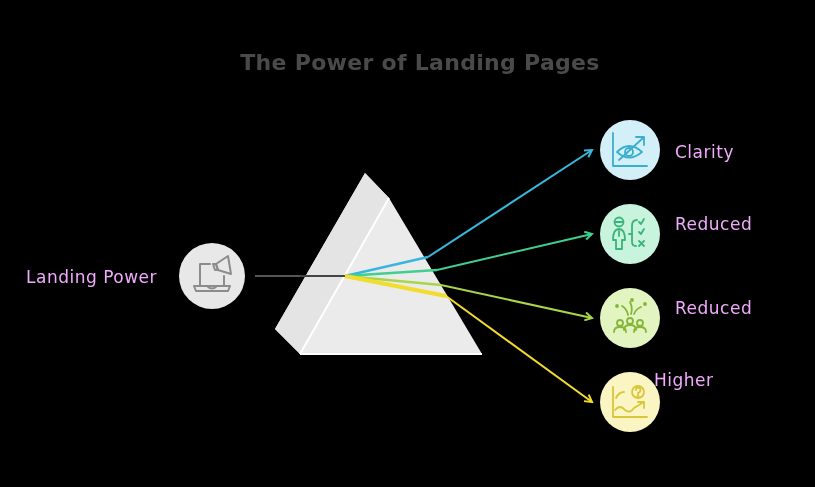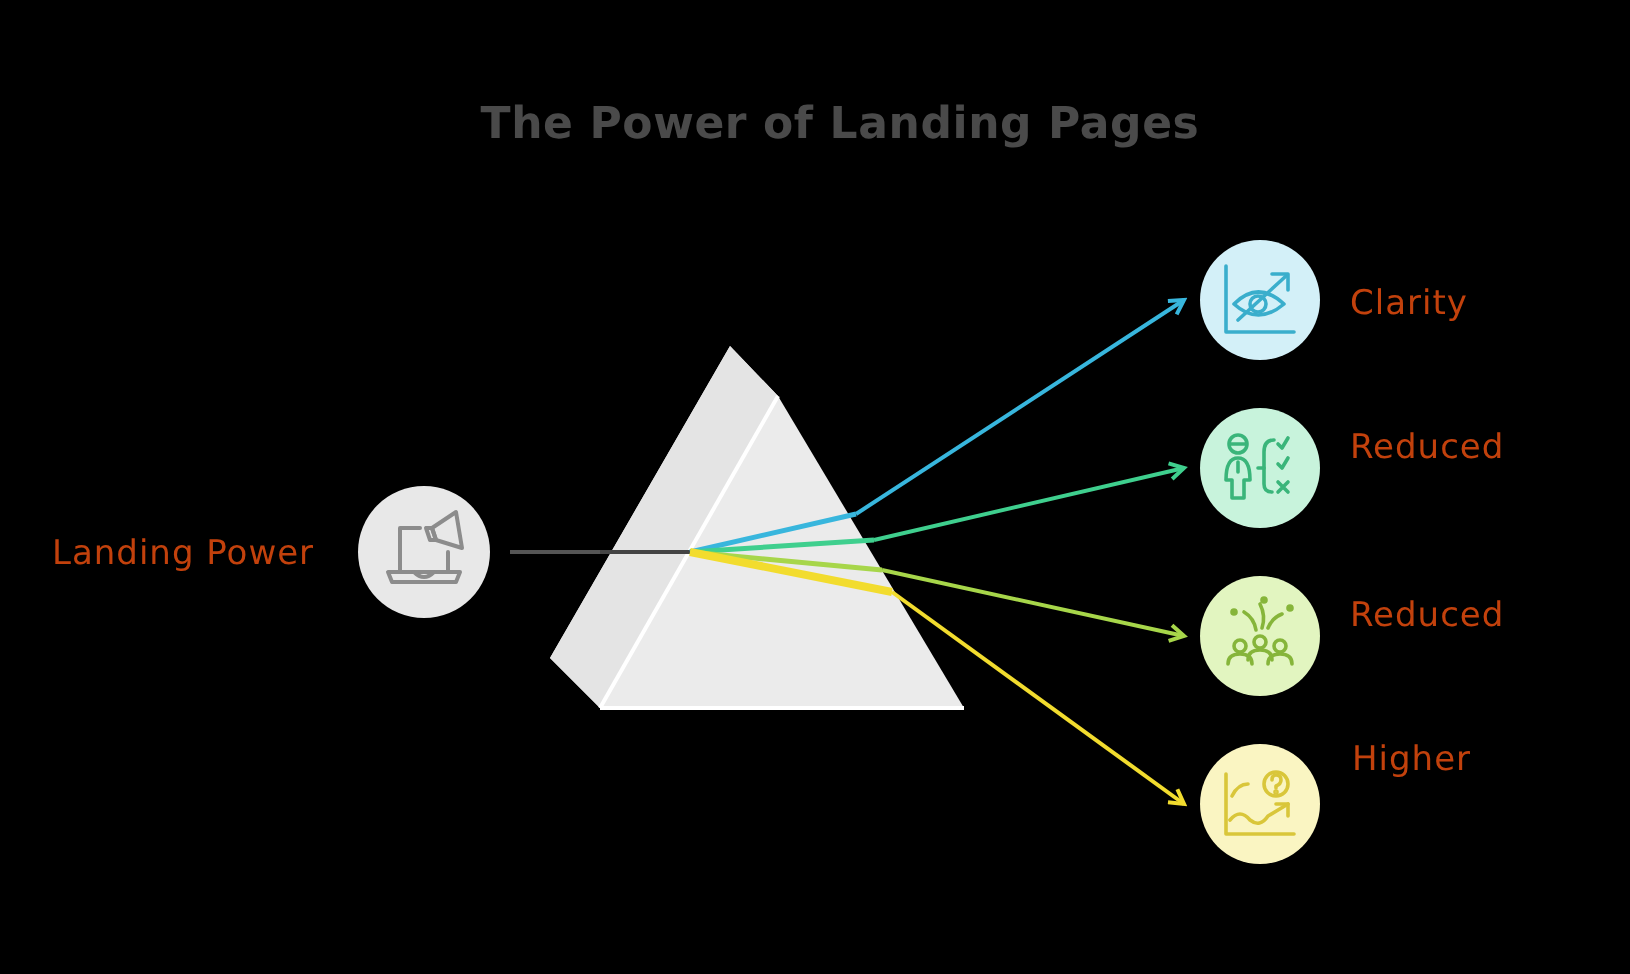--- a/index.html
+++ b/index.html
@@ -1,18 +1,18 @@
 <!DOCTYPE html>
 <html><head>
 <meta charset="utf-8">
 <style>
   html, body { margin:0; padding:0; background:#000; }
   body { width:815px; height:487px; position:relative; overflow:hidden; font-family:"DejaVu Sans", sans-serif; }
   .title { position:absolute; left:0; width:840px; top:50px; text-align:center; color:#4a4a4a; font-size:22px; font-weight:bold; letter-spacing:0.3px; }
-  .label { position:absolute; color:#c2410c; font-size:17px; line-height:24px; letter-spacing:0.5px; }
+  .label { position:absolute; color:#f0abfc; font-size:17px; line-height:24px; letter-spacing:0.5px; }
   svg.stage { position:absolute; left:0; top:0; }
 </style>
 </head>
 <body>
 
 <div class="title">The Power of Landing Pages</div>
 
 <svg class="stage" width="815" height="487" viewBox="0 0 815 487">
 
   <line x1="255" y1="276" x2="345" y2="276" stroke="#555" stroke-width="2"></line>
@@ -131,15 +131,15 @@
 </div>
 
 <div class="label" style="left:675px; top:212px;">
   <div>Reduced</div>
 </div>
 
 <div class="label" style="left:675px; top:296px;">
   <div>Reduced</div>
 </div>
 
-<div class="label" style="left:676px; top:368px;">
+<div class="label" style="left:654px; top:368px;">
   <div>Higher</div>
 </div>
 
 </body></html>

